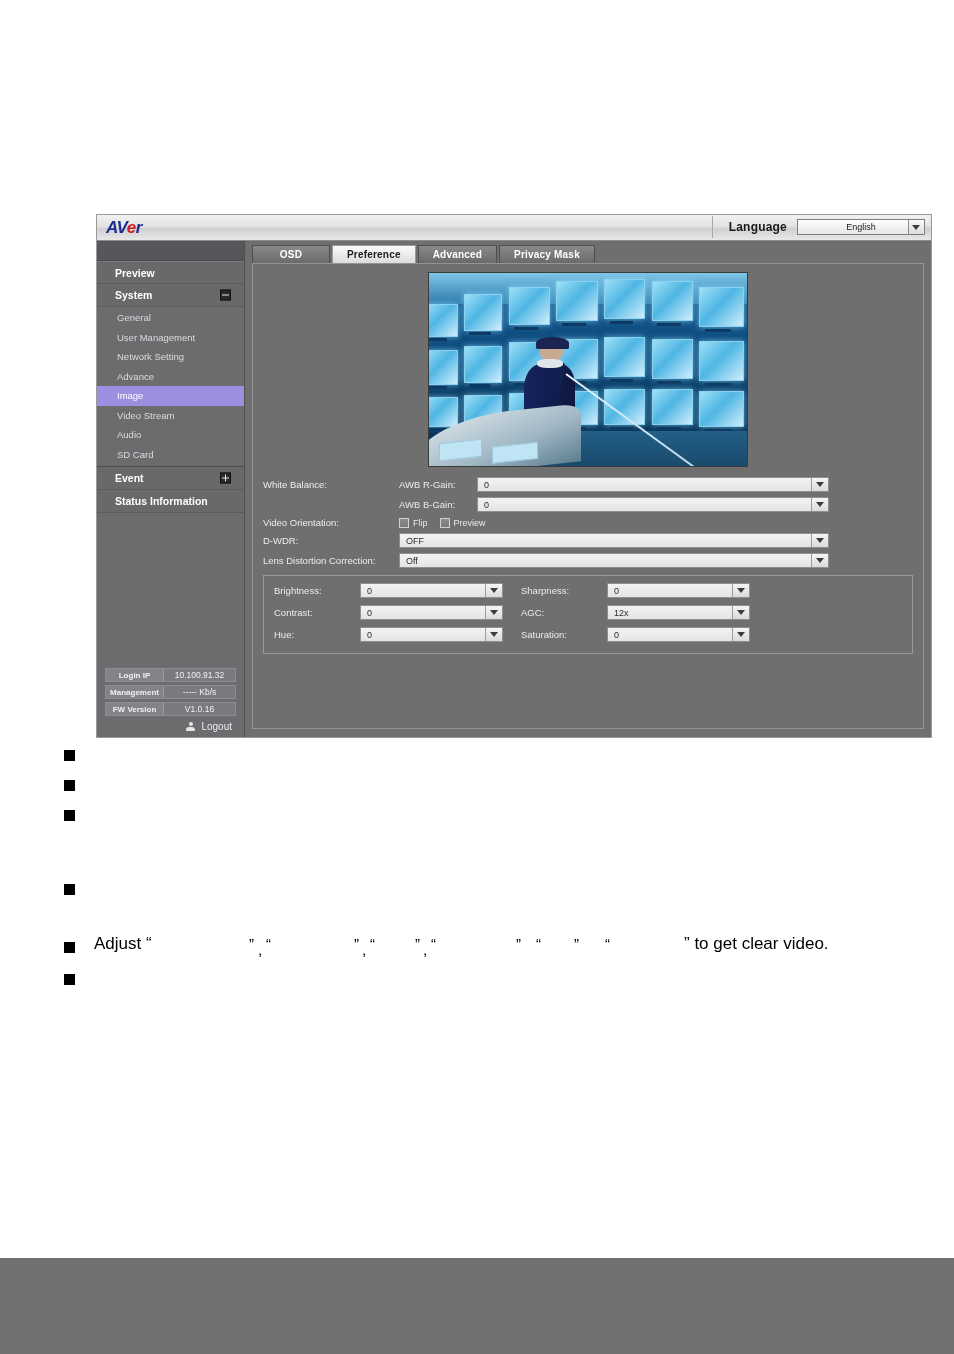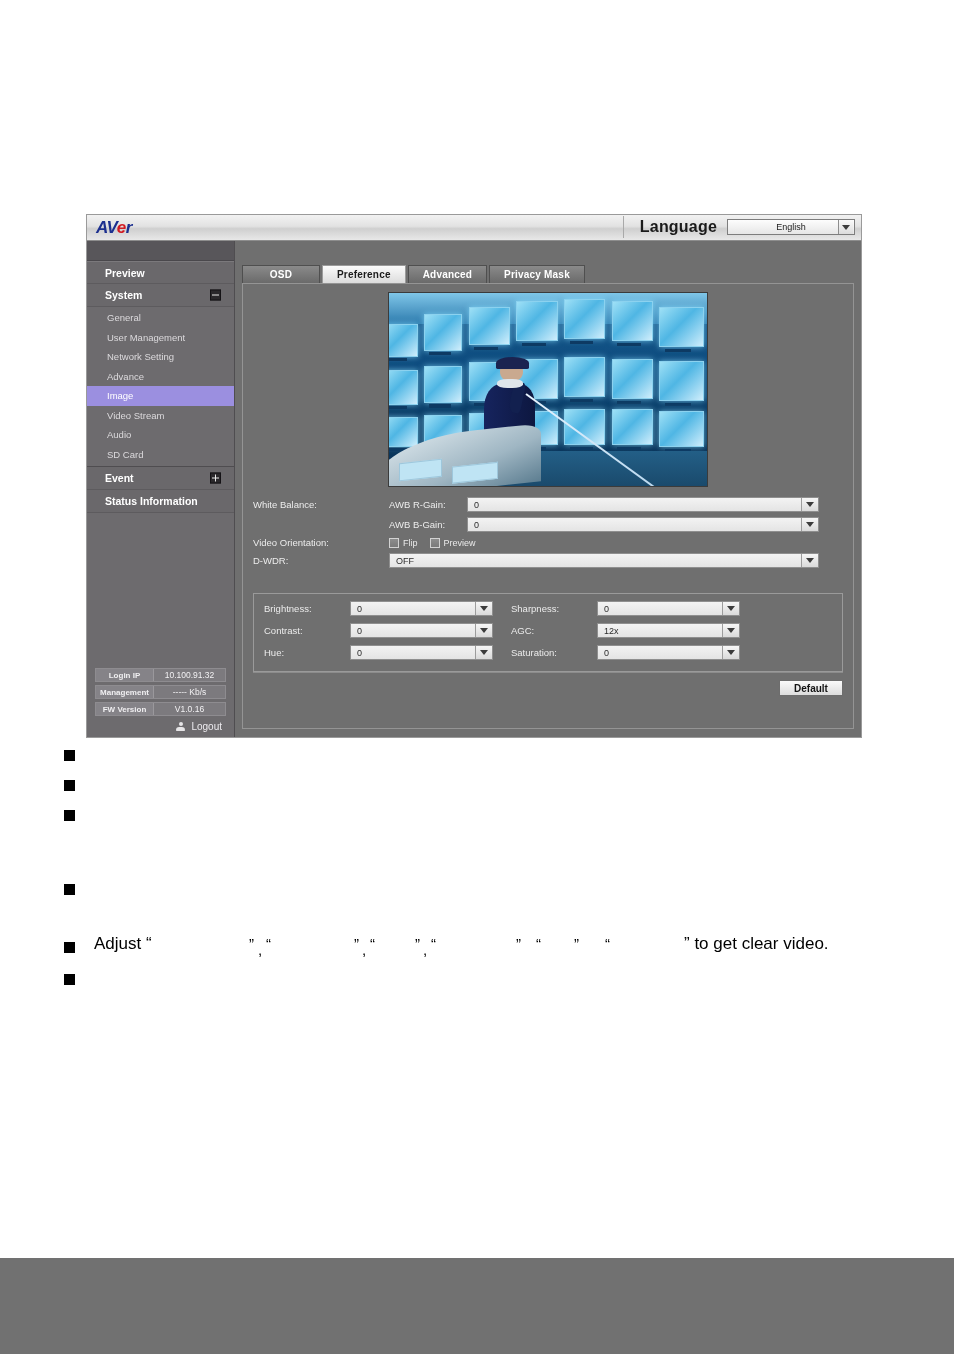--- a/index.html
+++ b/index.html
@@ -7,22 +7,22 @@
   body {
     width:954px; height:1354px;
     background:#ffffff;
     font-family:"Liberation Sans", sans-serif;
     position:relative;
     overflow:hidden;
   }
 
   
   #app-window{
-    position:absolute; left:86px; top:214px;
-    width:776px; height:524px;
+    position:absolute; left:96px; top:214px;
+    width:836px; height:524px;
     background:#6f6f6f;
     border:1px solid #9a9a9a;
     display:flex; flex-direction:column;
   }
 
   
   #app-header{
     height:26px; flex:0 0 26px;
     background:linear-gradient(to bottom,#f2f2f2 0%,#e2e2e2 45%,#cfcfcf 55%,#e8e8e8 100%);
     border-bottom:1px solid #8d8d8d;
@@ -31,21 +31,21 @@
   #logo{ margin-left:9px; font-size:17px; font-weight:bold; font-style:italic; letter-spacing:-0.5px; line-height:1; }
   #logo .b{ color:#1b2f8f; }
   #logo .r{ color:#d21b23; }
   .lang-wrap{
     position:absolute; right:6px; top:1px;
     display:flex; align-items:center; height:22px;
     border-left:1px solid #a9a9a9;
     padding-left:6px;
   }
   .lang-label{
-    font-size:16px; font-weight:bold; color:#1a1a1a;
+    font-size:12px; font-weight:bold; color:#1a1a1a;
     padding:0 10px; letter-spacing:.2px;
   }
   .lang-select{
     width:128px; height:16px;
     background:linear-gradient(to bottom,#fdfdfd,#e6e6e6);
     border:1px solid #7d7d7d;
     display:flex; align-items:center; justify-content:center;
     position:relative; font-size:9px; color:#222;
   }
   .lang-select .arrow{
@@ -129,21 +129,21 @@
   .logout-row .usr::after{
     content:""; position:absolute; left:0px; top:5px; width:9px; height:4px;
     border-radius:4px 4px 1px 1px; background:#e6e5e7;
   }
   .logout-txt{ color:#eceaee; font-size:10px; }
 
   
   #content{
     flex:1; min-width:0;
     background:#6f6f6f;
-    padding:24px 7px 8px 7px;
+    padding:4px 7px 8px 7px;
     display:flex; flex-direction:column;
   }
   .tabs{ display:flex; height:18px; flex:0 0 18px; }
   .tab{
     min-width:78px; padding:0 14px;
     background:linear-gradient(to bottom,#8a8a8a,#6a6a6a);
     border:1px solid #4f4f4f; border-bottom:none;
     margin-right:2px;
     color:#ffffff; font-size:10px; font-weight:bold;
     display:flex; align-items:center; justify-content:center;
@@ -274,21 +274,21 @@
   .chk{
     width:10px; height:10px; margin-right:4px;
     background:linear-gradient(to bottom,#8d8d8d,#7a7a7a);
     border:1px solid #d2d2d2;
     display:inline-block; vertical-align:middle;
   }
   .chk-label{ color:#eaeaea; font-size:9px; margin-right:12px; }
 
   .grid-box{
     border:1px solid #9a9a9a;
-    margin-top:25px; padding:7px 10px 4px 10px;
+    margin-top:7px; padding:7px 10px 4px 10px;
   }
   .grid-row{ display:flex; align-items:center; margin-bottom:7px; }
   .g-label{ color:#ececec; font-size:9.5px; width:86px; flex:0 0 86px; }
   .g-sel{ width:143px; }
   .g-gap{ width:18px; flex:0 0 18px; }
 
   .panel-foot{
     margin-top:auto;
     border-top:1px solid #8c8c8c;
     padding:7px 0 8px 0;
@@ -520,20 +520,29 @@
           <div class="frow">
             <div class="flabel">D-WDR:</div>
             <div class="sel sel-full" style="width:430px">
               <span>OFF</span>
               <span class="arrow">
                   <span class="chev"></span>
                 </span>
             </div>
           </div>
 
+          <div class="frow">
+            <div class="flabel">Lens Distortion Correction:</div>
+            <div class="sel sel-full" style="width:430px">
+              <span>Off</span>
+              <span class="arrow">
+                  <span class="chev"></span>
+                </span>
+            </div>
+          </div>
 
           <div class="grid-box">
             <div class="grid-row">
               <div class="g-label">Brightness:</div>
               <div class="sel g-sel">
                 <span>0</span>
                 <span class="arrow">
                     <span class="chev"></span>
                   </span>
               </div>
@@ -577,23 +586,20 @@
               <div class="g-label">Saturation:</div>
               <div class="sel g-sel">
                 <span>0</span>
                 <span class="arrow">
                     <span class="chev"></span>
                   </span>
               </div>
             </div>
           </div>
 
-          <div class="panel-foot">
-            <div class="btn-default">Default</div>
-          </div>
 
         </div>
       </div>
     </div>
   </div>
 </div>
 
 <div id="doc">
   <div class="bline" style="height:30px">
     <span class="bullet"></span>

